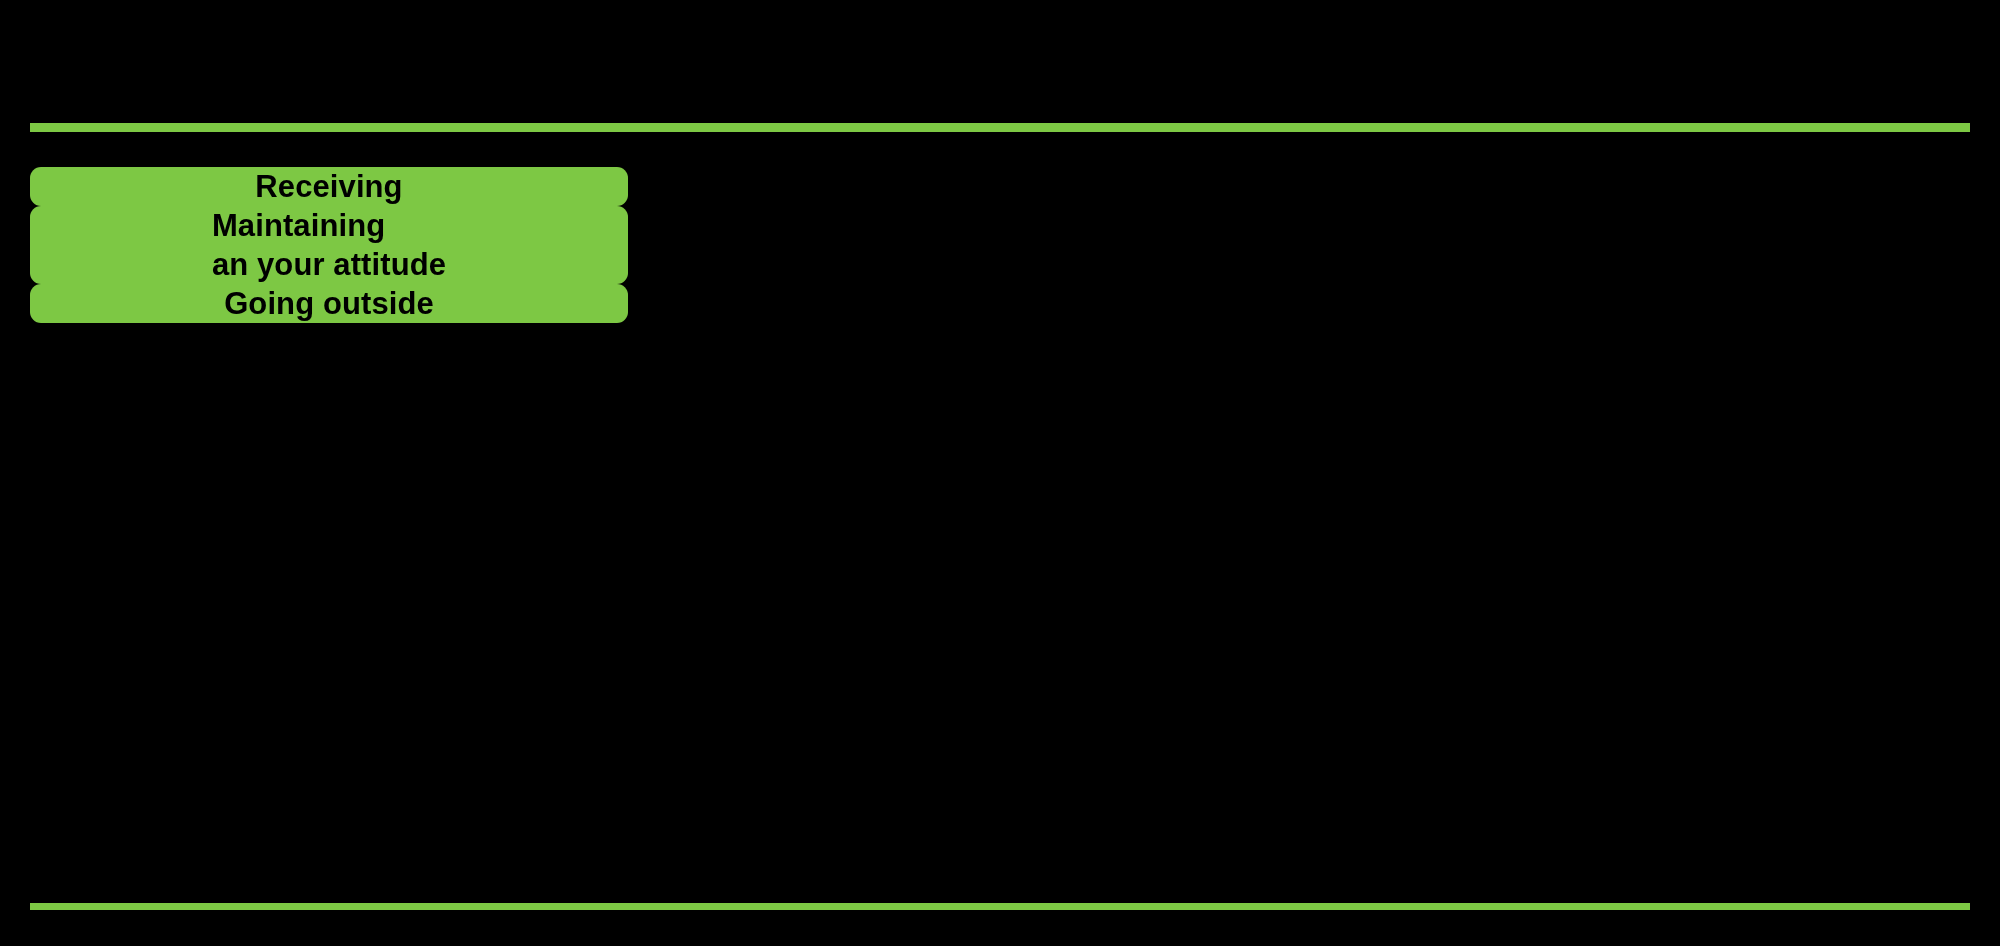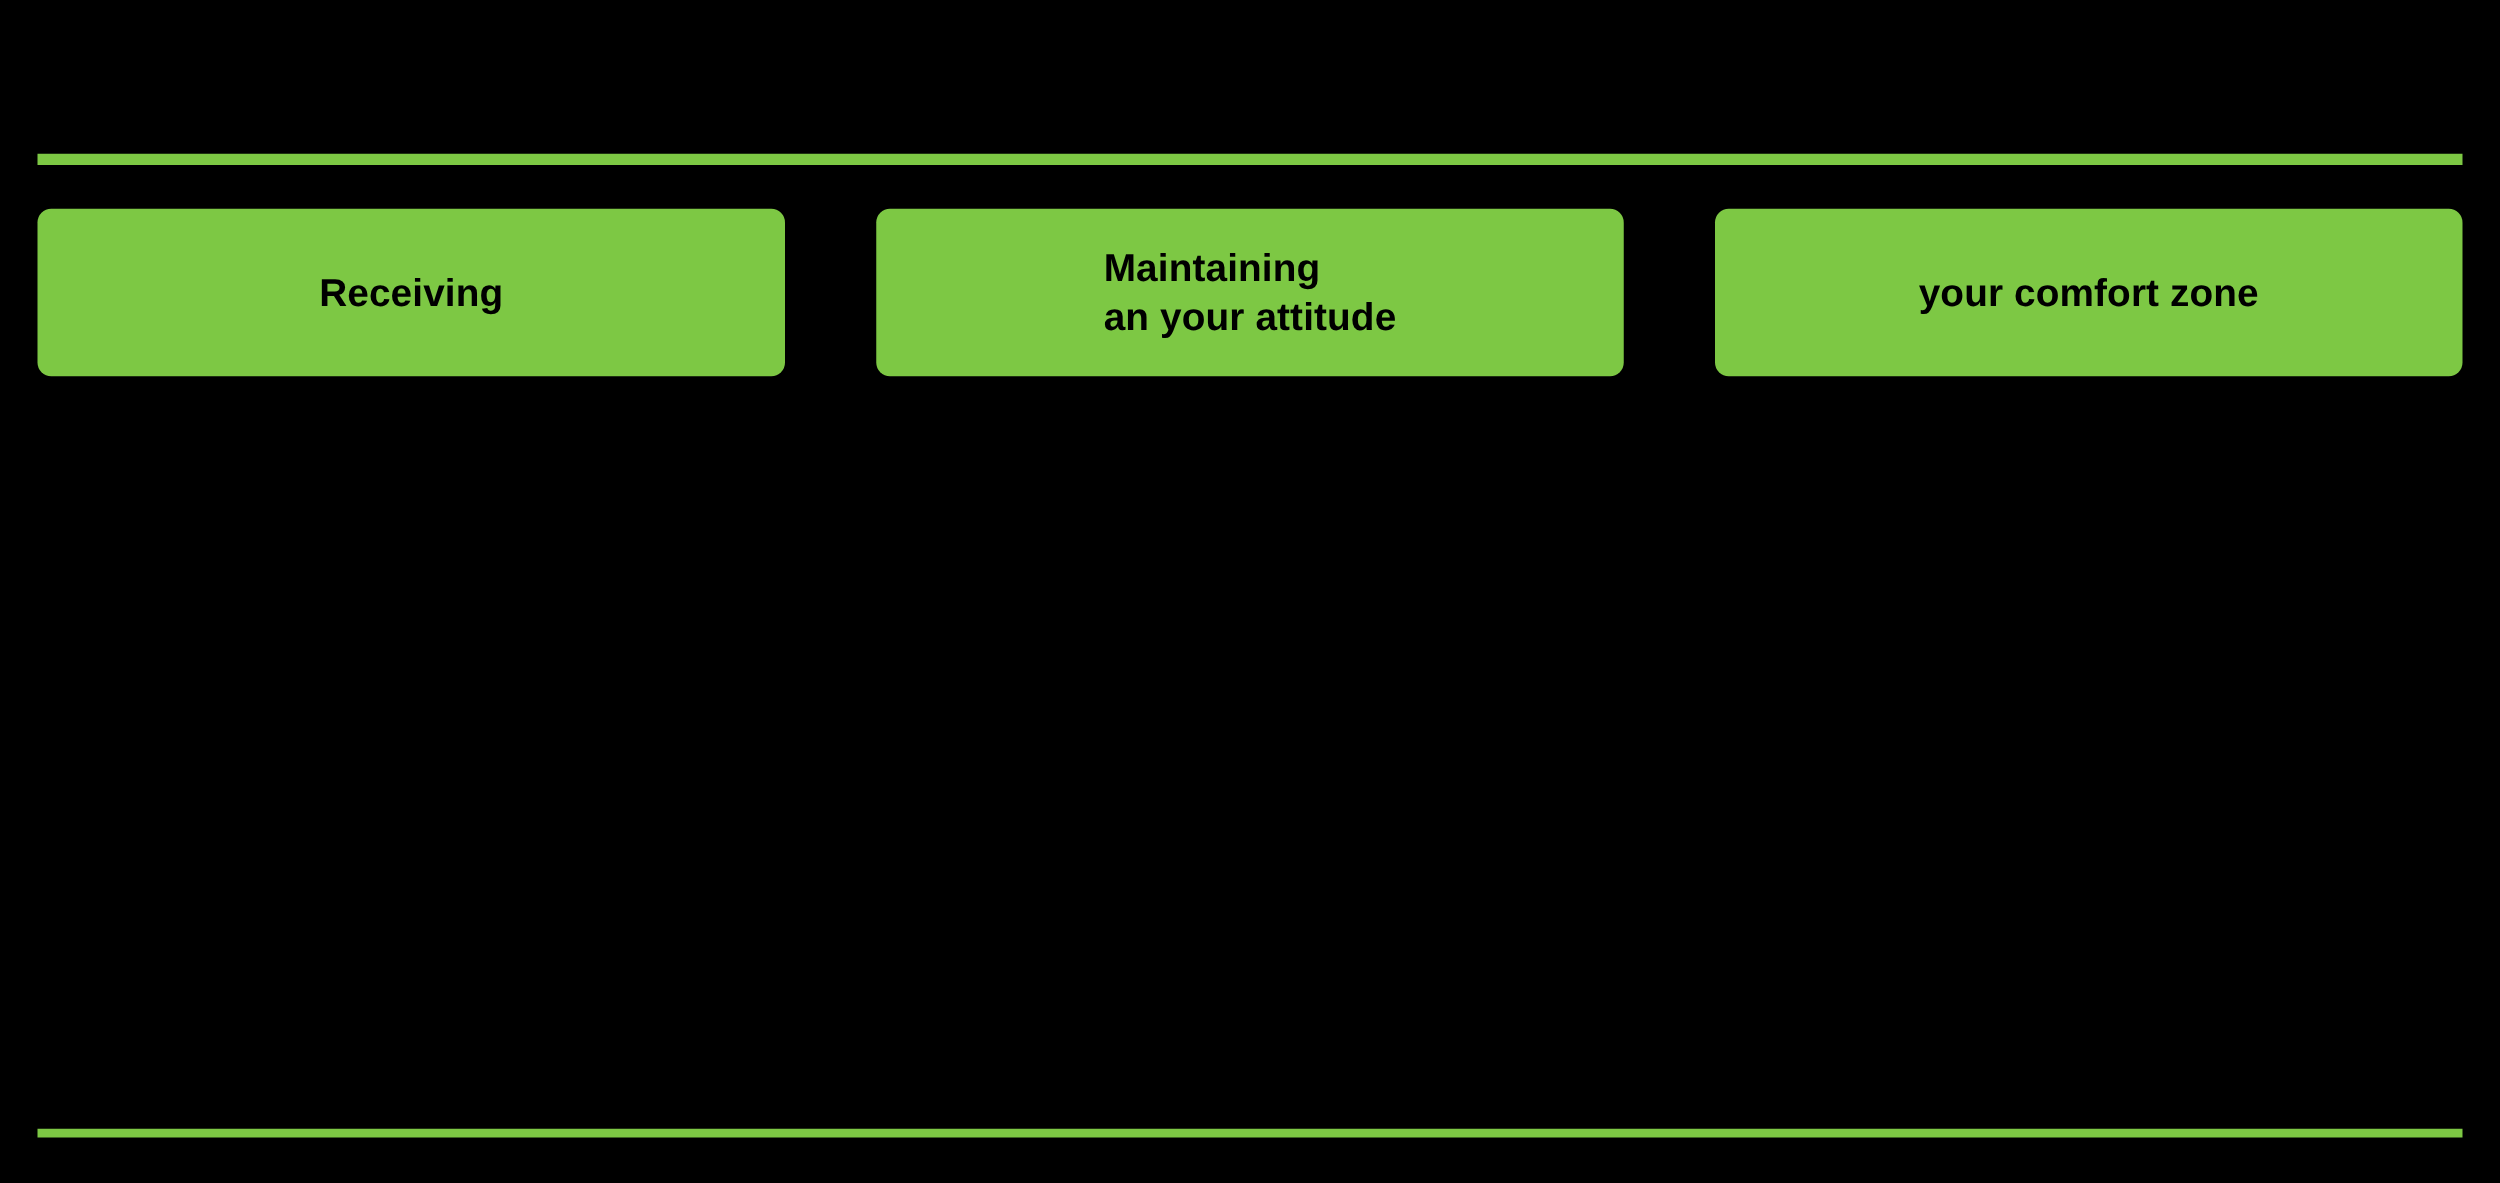--- a/index.html
+++ b/index.html
@@ -42,21 +42,21 @@
   }
 
   
   #cards {
     position: absolute;
     left: 30px;
     top: 167px;
     width: 1940px;
     height: 134px;
     display: flex;
-    flex-direction: row;
+    flex-direction: column;
     justify-content: space-between;
     align-items: stretch;
   }
 
   .card {
     width: 598px;
     height: 134px;
     background: #7DC844;
     border-radius: 11px;
     display: flex;
@@ -109,21 +109,21 @@
 
     <div class="card">
       <div class="card-text-block">
         <span class="card-line">Maintaining</span>
         <span class="card-line">an your attitude</span>
       </div>
     </div>
 
     <div class="card">
       <div class="card-text-block">
-        <span class="card-line">your comfort zone</span>
+        <span class="card-line">Going outside</span>
       </div>
     </div>
 
   </div>
 
   <div id="stage-body"></div>
 
   <div class="rule" id="rule-bottom"></div>
 
 </div>

